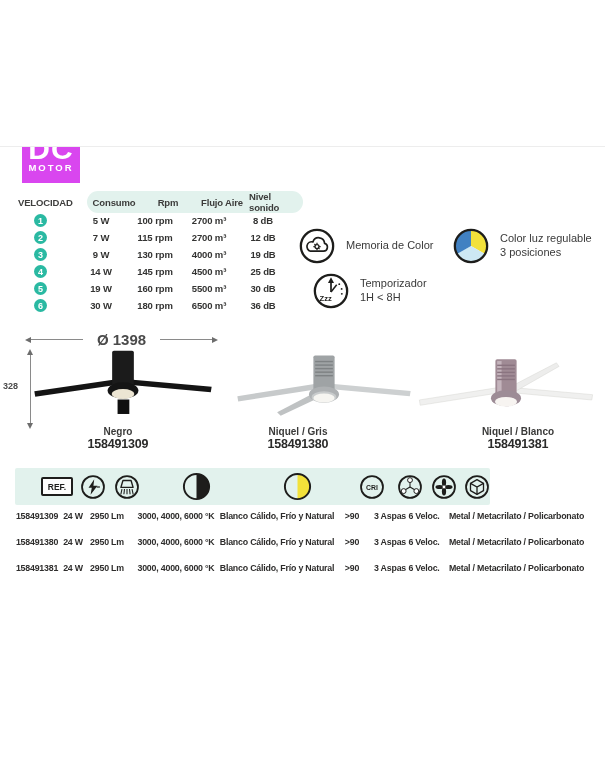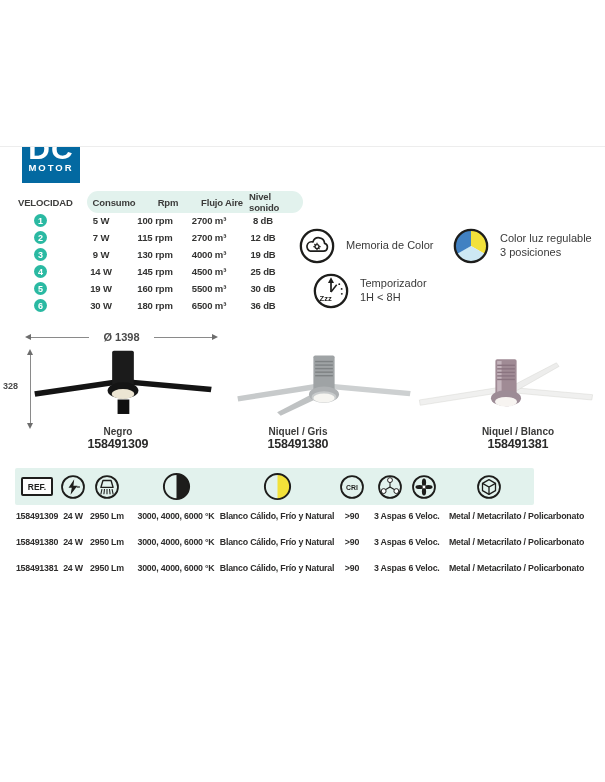--- a/index.html
+++ b/index.html
@@ -6,21 +6,21 @@
     --teal:#2ab9a2; --mint:#e2f2ed; --ink:#1d1d1b; --txt:#3a3a39;
     --yellow:#f2e13a; --blue:#4181c2; --paleblue:#cde8f4;
   }
   *{box-sizing:border-box;}
   body{margin:0;background:#fff;}
   .page{position:relative;width:605px;height:782px;background:#fff;overflow:hidden;
         font-family:"Liberation Sans",sans-serif;color:var(--txt);}
   .topline{position:absolute;top:146px;left:0;right:0;border-top:1px solid #ededed;}
 
   
-  .logo{position:absolute;left:22px;top:147px;width:58px;height:36px;background:#0369a1;
+  .logo{position:absolute;left:22px;top:147px;width:58px;height:36px;background:#d946ef;
         overflow:hidden;text-align:center;color:#fff;}
   .logo-dc{font-size:30px;font-weight:800;line-height:1;margin-top:-13px;letter-spacing:1px;}
   .logo-motor{font-size:9.5px;font-weight:700;letter-spacing:2px;margin-top:-2px;}
 
   
   .speed{position:absolute;left:18px;top:191px;width:272px;letter-spacing:-0.15px;}
   .sp-hrow{display:grid;grid-template-columns:56px 216px;align-items:stretch;height:21px;gap:13px;}
   .vel-h{font-size:9.5px;font-weight:700;color:#3f3f3e;display:flex;align-items:center;}
   .cols{display:grid;grid-template-columns:repeat(4,54px);background:var(--mint);border-radius:11px;}
   .cols span{font-size:9.5px;font-weight:600;color:#3c3c3b;display:flex;align-items:center;justify-content:center;}
@@ -32,43 +32,43 @@
   
   .feature{position:absolute;display:flex;align-items:center;gap:10px;}
   .feature .fi{width:38px;height:38px;flex:0 0 auto;}
   .feature .ftxt{font-size:11px;color:#3a3a3a;line-height:1.25;font-weight:500;}
   .f1{left:298px;top:227px;} .f2{left:452px;top:227px;}
   .f3{left:312px;top:272px;} .f4{left:452px;top:272px;}
 
   
   .dim-h{position:absolute;left:25px;top:331px;width:193px;display:flex;align-items:center;color:#4a4a4a;}
   .dim-h .line{height:1px;background:#8a8a8a;flex:1;}
-  .dim-label{font-size:11px;font-weight:600;margin:0 14px;white-space:nowrap;}
+  .dim-label{font-size:15px;font-weight:600;margin:0 14px;white-space:nowrap;}
   .arr-l{width:0;height:0;border-top:3px solid transparent;border-bottom:3px solid transparent;border-right:6px solid #6d6d6d;}
   .arr-r{width:0;height:0;border-top:3px solid transparent;border-bottom:3px solid transparent;border-left:6px solid #6d6d6d;}
   .dim-v{position:absolute;left:27px;top:349px;height:80px;display:flex;flex-direction:column;align-items:center;}
   .dim-v .line{width:1px;background:#8a8a8a;flex:1;}
   .arr-u{width:0;height:0;border-left:3px solid transparent;border-right:3px solid transparent;border-bottom:6px solid #6d6d6d;}
   .arr-d{width:0;height:0;border-left:3px solid transparent;border-right:3px solid transparent;border-top:6px solid #6d6d6d;}
   .dim-vlabel{position:absolute;left:3px;top:381px;font-size:9px;font-weight:600;color:#4a4a4a;}
 
   
   .fan{position:absolute;}
   .fan1{left:28px;top:346px;width:190px;height:88px;}
   .fan2{left:228px;top:352px;width:192px;height:84px;}
   .fan3{left:408px;top:354px;width:196px;height:84px;}
   .plabel{position:absolute;top:426px;width:140px;text-align:center;}
   .pl1{left:48px;} .pl2{left:228px;} .pl3{left:448px;}
   .pname{font-size:10px;font-weight:700;color:#3a3a39;}
   .pref{font-size:12.5px;font-weight:800;color:#2a2a29;letter-spacing:-0.2px;}
 
   
-  .spec-band{position:absolute;left:15px;top:468px;width:519px;height:37px;background:var(--mint);
+  .spec-band{position:absolute;left:15px;top:468px;width:475px;height:37px;background:var(--mint);
              border-radius:2px;display:grid;grid-template-columns:44px 28px 40px 98px 104px 46px 30px 38px 1fr;
-             align-items:center;justify-items:center;}
+             align-items:center;justify-items:center;padding-left:20px;}
   .ref-box{width:32px;height:19px;border:2px solid var(--ink);border-radius:2px;background:#fdfdfc;
            font-size:8.5px;font-weight:700;color:var(--ink);display:flex;align-items:center;justify-content:center;}
   .ic26{width:26px;height:26px;} .ic31{width:31px;height:31px;}
   .spec-rows{position:absolute;left:15px;top:503px;width:575px;}
   .spec-row{display:grid;grid-template-columns:44px 28px 40px 98px 104px 46px 30px 38px 1fr;height:26px;align-items:center;justify-items:center;}
   .spec-row .sc{font-size:8.8px;font-weight:700;color:#2e2d2c;white-space:nowrap;letter-spacing:-0.2px;}
   svg text{font-family:"Liberation Sans",sans-serif;}
 </style>
 </head>
 <body>

